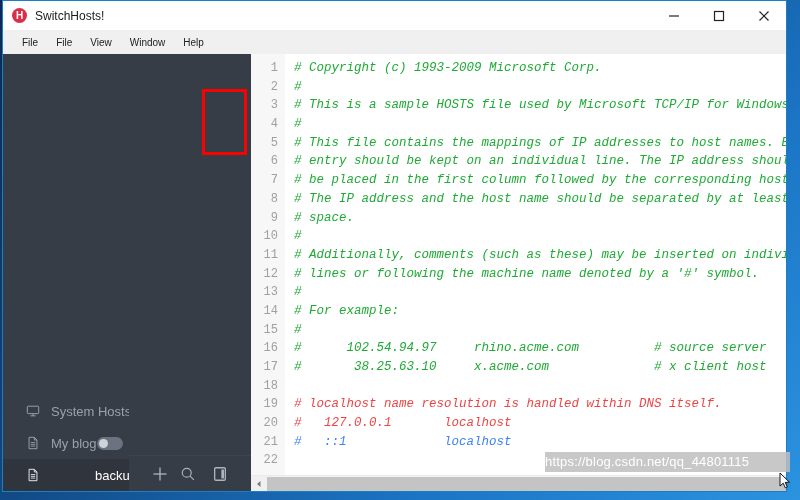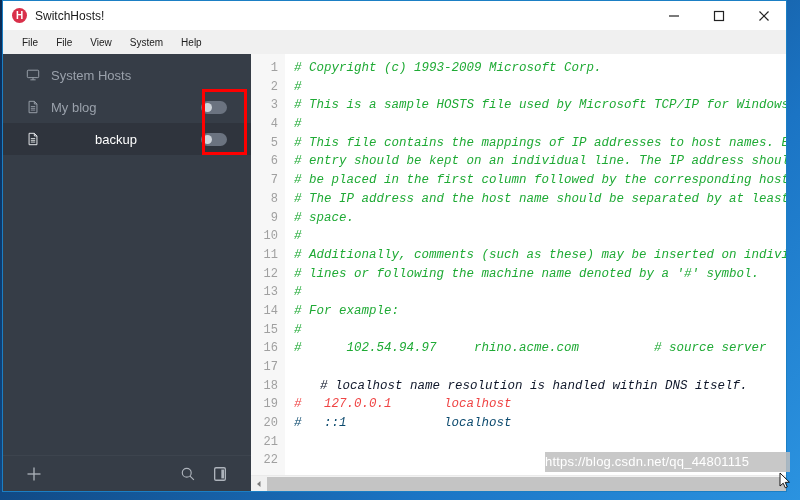--- a/index.html
+++ b/index.html
@@ -101,23 +101,24 @@
     flex: 1 1 auto;
     display: flex;
     min-height: 0;
   }
 
   
   #sidebar {
     width: 248px;
     background: #363d47;
     display: flex;
-    flex-direction: column;
+    flex-direction: row;
     flex: 0 0 248px;
     position: relative;
+    align-items: flex-end;
   }
   #sidebar-list {
     flex: 1 1 auto;
     padding-top: 5px;
     overflow: hidden;
   }
   .host-row {
     height: 32px;
     display: flex;
     align-items: center;
@@ -272,21 +273,21 @@
         <line x1="2.5" y1="2.5" x2="11.5" y2="11.5" stroke="#222" stroke-width="1.2"></line>
         <line x1="11.5" y1="2.5" x2="2.5" y2="11.5" stroke="#222" stroke-width="1.2"></line>
       </svg>
     </div>
   </div>
 
   <div id="menubar">
     <div class="menu-item">File</div>
     <div class="menu-item">File</div>
     <div class="menu-item">View</div>
-    <div class="menu-item">System</div>
+    <div class="menu-item">Window</div>
     <div class="menu-item">Help</div>
   </div>
 
   <div id="window-body">
 
     <div id="sidebar">
       <div id="sidebar-list">
 
         <div class="host-row">
           <span class="row-icon">
@@ -394,24 +395,25 @@
             <div class="code-line" style="color: rgb(31, 170, 53);"># be placed in the first column followed by the corresponding host name.</div>
             <div class="code-line" style="color: rgb(31, 170, 53);"># The IP address and the host name should be separated by at least one</div>
             <div class="code-line" style="color: rgb(31, 170, 53);"># space.</div>
             <div class="code-line" style="color: rgb(31, 170, 53);">#</div>
             <div class="code-line" style="color: rgb(31, 170, 53);"># Additionally, comments (such as these) may be inserted on individual</div>
             <div class="code-line" style="color: rgb(31, 170, 53);"># lines or following the machine name denoted by a '#' symbol.</div>
             <div class="code-line" style="color: rgb(31, 170, 53);">#</div>
             <div class="code-line" style="color: rgb(31, 170, 53);"># For example:</div>
             <div class="code-line" style="color: rgb(31, 170, 53);">#</div>
             <div class="code-line" style="color: rgb(31, 170, 53);">#      102.54.94.97     rhino.acme.com          # source server</div>
+            <div class="code-line" style="color: rgb(31, 170, 53);">#       38.25.63.10     x.acme.com              # x client host</div>
             <div class="code-line" style="color: rgb(31, 170, 53);">&nbsp;</div>
-            <div class="code-line" style="color: #0f172a; margin-left: 26px;"># localhost name resolution is handled within DNS itself.</div>
+            <div class="code-line" style="color: #ef4444;"># localhost name resolution is handled within DNS itself.</div>
             <div class="code-line" style="color: #ef4444;">#   127.0.0.1       localhost</div>
-            <div class="code-line" style="color: #0c4a6e;">#   ::1             localhost</div>
+            <div class="code-line" style="color: #3b82f6;">#   ::1             localhost</div>
             <div class="code-line" style="color: rgb(31, 170, 53);">&nbsp;</div>
           </div>
       </div>
       <div id="editor-hscroll">
         <div id="hscroll-left-arrow">
           <svg width="8" height="8" viewBox="0 0 8 8">
             <path d="M5.5 1 L2 4 L5.5 7 Z" fill="#7a7a7a"></path>
           </svg>
         </div>
         <div id="hscroll-thumb"></div>

